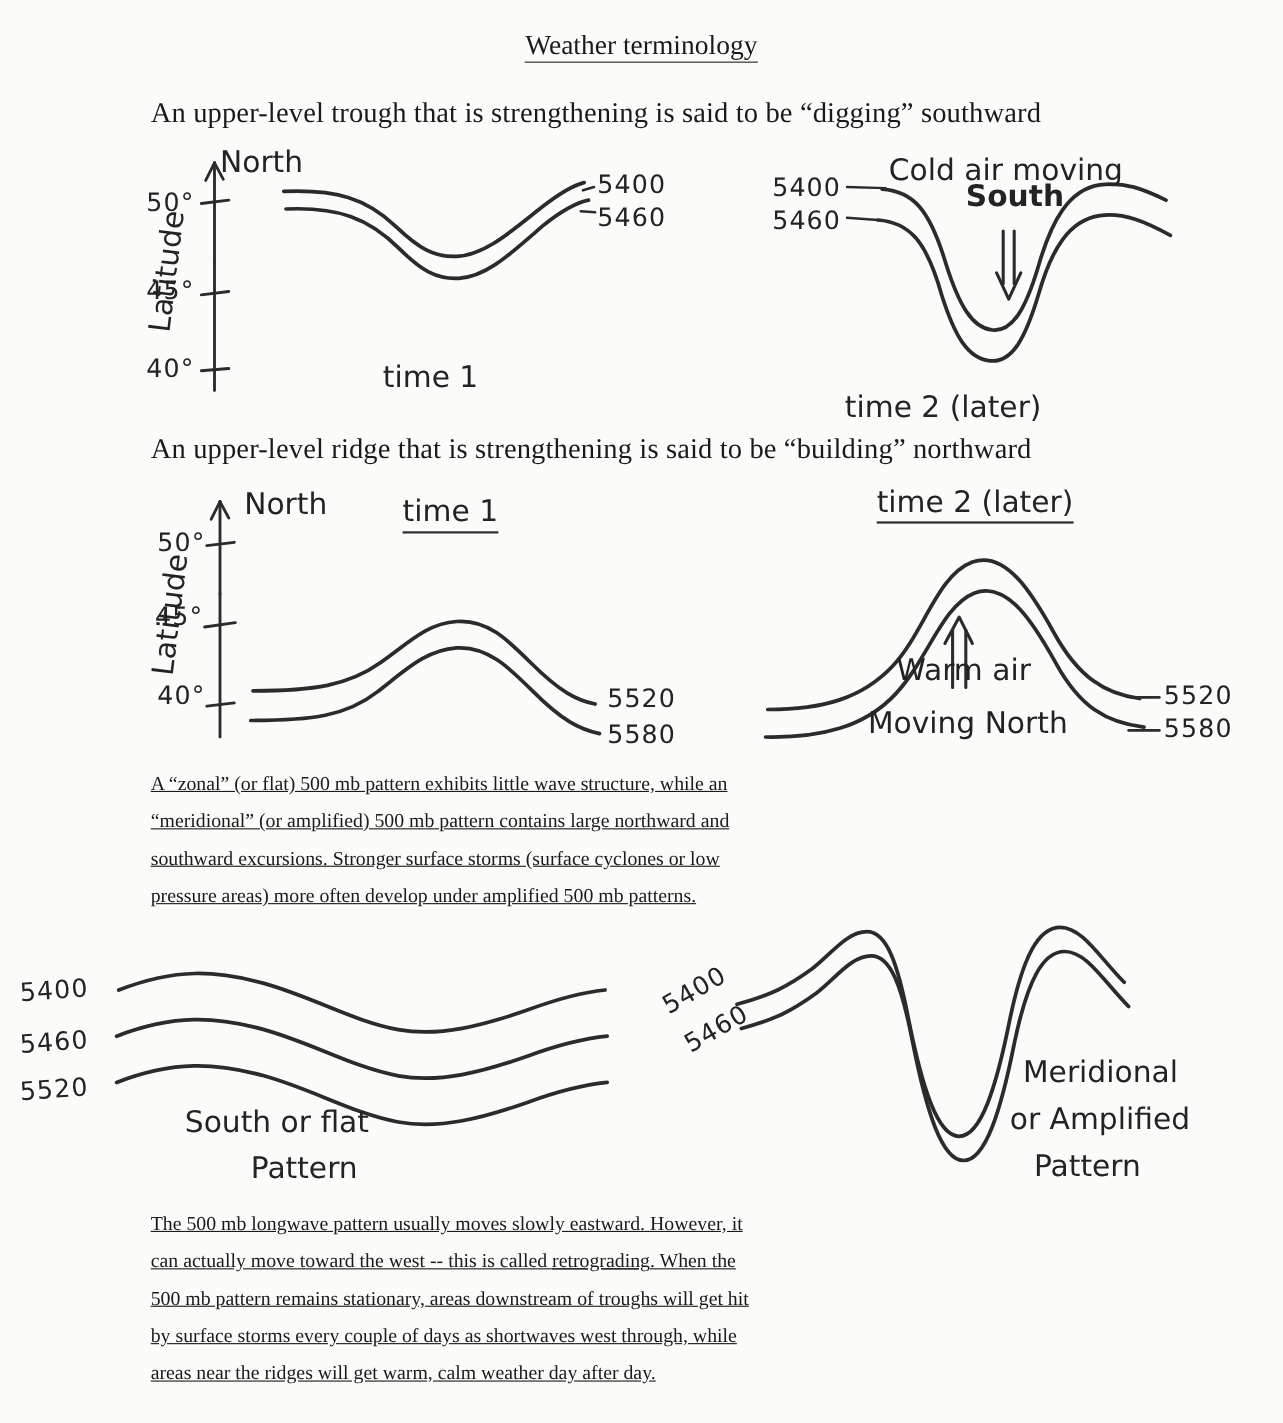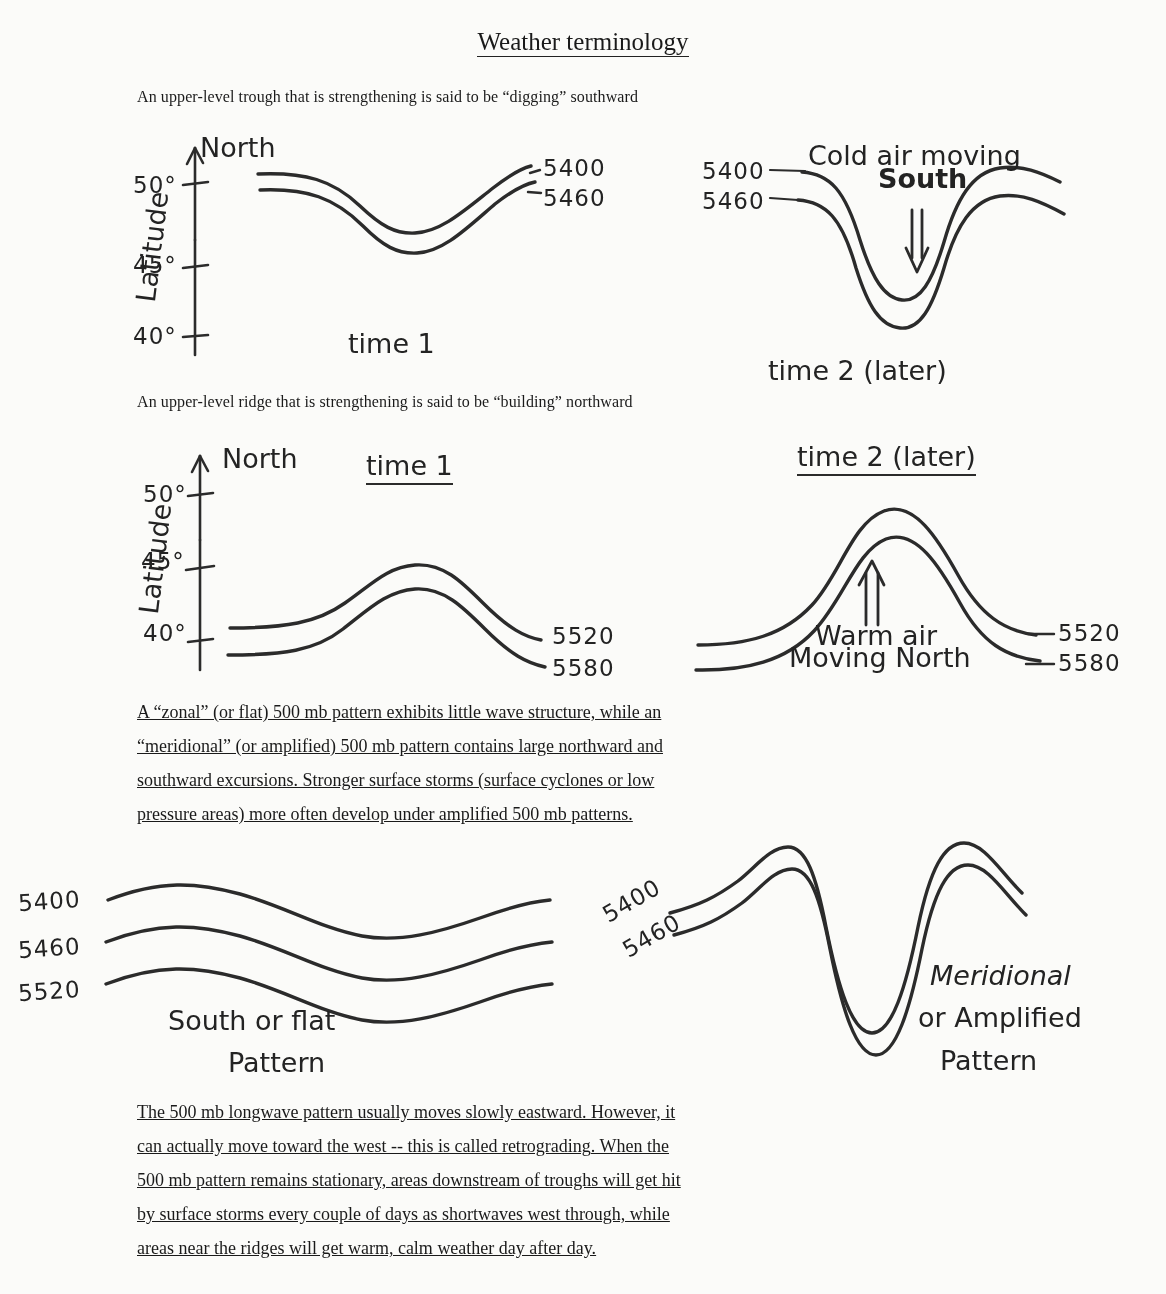--- a/index.html
+++ b/index.html
@@ -14,21 +14,21 @@
   .page{position:relative;width:1166px;height:1294px;}
 
   
   .title{
     position:absolute;top:28px;left:0;width:100%;
     text-align:center;font-size:25px;
   }
   .title span{border-bottom:1.5px solid #222;padding-bottom:1px;}
 
   .caption{
-    position:absolute;font-size:16px;letter-spacing:.1px;
+    position:absolute;font-size:26px;letter-spacing:.1px;
     white-space:nowrap;
   }
   .para{
     position:absolute;font-size:18px;line-height:34px;text-decoration:underline;
   }
   .para u{text-decoration:underline;}
 
   
   .hw{
     position:absolute;
@@ -128,21 +128,21 @@
 
   <div class="hw big ul" style="left:797px;top:441px;">time 2 (later)</div>
 
   <svg style="left:688px;top:495px;" width="380" height="180">
     <path class="ink2" d="M10,150 C60,150 96,140 124,110 C152,80 164,28 196,16 C226,5 250,44 270,80 C292,120 316,136 348,140"></path>
     <path class="ink2" d="M8,175 C58,176 98,166 126,136 C156,104 168,56 198,44 C228,33 252,72 272,108 C294,148 318,162 352,166"></path>
     <path class="ink" style="stroke-width:2.8" d="M178,130 L178,78"></path>
     <path class="ink" style="stroke-width:2.8" d="M190,130 L190,78"></path>
     <path class="ink" style="stroke-width:2.8" d="M171,90 L184,66 L196,90"></path>
   </svg>
-  <div class="hw big" style="left:815px;top:620px;">Warm air</div>
+  <div class="hw big" style="left:815px;top:594px;">Warm air</div>
   <div class="hw big" style="left:789px;top:642px;">Moving North</div>
   <svg style="left:1020px;top:620px;" width="60" height="60">
     <path class="ink" style="stroke-width:2.4" d="M8,14 L34,14"></path>
     <path class="ink" style="stroke-width:2.4" d="M6,44 L34,44"></path>
   </svg>
   <div class="hw num" style="left:1058px;top:620px;">5520</div>
   <div class="hw num" style="left:1058px;top:650px;">5580</div>
 
   <div class="para" style="top:695px;left:137px;width:900px;">
     <div>A “zonal” (or flat) 500 mb pattern exhibits little wave structure, while an</div>
@@ -163,21 +163,21 @@
   <div class="hw big" style="left:168px;top:1005px;">South  or  flat</div>
   <div class="hw big" style="left:228px;top:1047px;">Pattern</div>
 
   <div class="hw num rot" style="left:598px;top:905px;transform:rotate(-30deg);">5400</div>
   <div class="hw num rot" style="left:618px;top:940px;transform:rotate(-30deg);">5460</div>
 
   <svg style="left:660px;top:835px;" width="460" height="230">
     <path class="ink2" d="M10,78 C40,70 56,62 78,46 C96,32 110,12 128,12 C146,12 156,40 166,92 C178,152 192,198 212,198 C232,198 246,152 258,92 C270,34 284,8 304,8 C324,8 340,36 362,58"></path>
     <path class="ink2" d="M14,100 C44,92 60,84 82,68 C100,54 114,34 132,34 C150,34 160,62 170,114 C182,174 196,220 216,220 C236,220 250,174 262,114 C274,56 288,30 308,30 C328,30 344,58 366,80"></path>
   </svg>
-  <div class="hw big" style="left:930px;top:960px;font-style:italic;">Meridional</div>
+  <div class="hw big" style="left:930px;top:960px;">Meridional</div>
   <div class="hw big" style="left:918px;top:1002px;">or Amplified</div>
   <div class="hw big" style="left:940px;top:1045px;">Pattern</div>
 
   <div class="para" style="top:1095px;left:137px;width:940px;">
     <div>The 500 mb longwave pattern usually moves slowly eastward.  However, it</div>
     <div>
       <span>can actually move toward the west -- this is called </span><u>retrograding</u><span>.  When the</span>
     </div>
     <div>500 mb pattern remains stationary, areas downstream of troughs will get hit</div>
     <div>by surface storms every couple of days as shortwaves west through, while</div>

